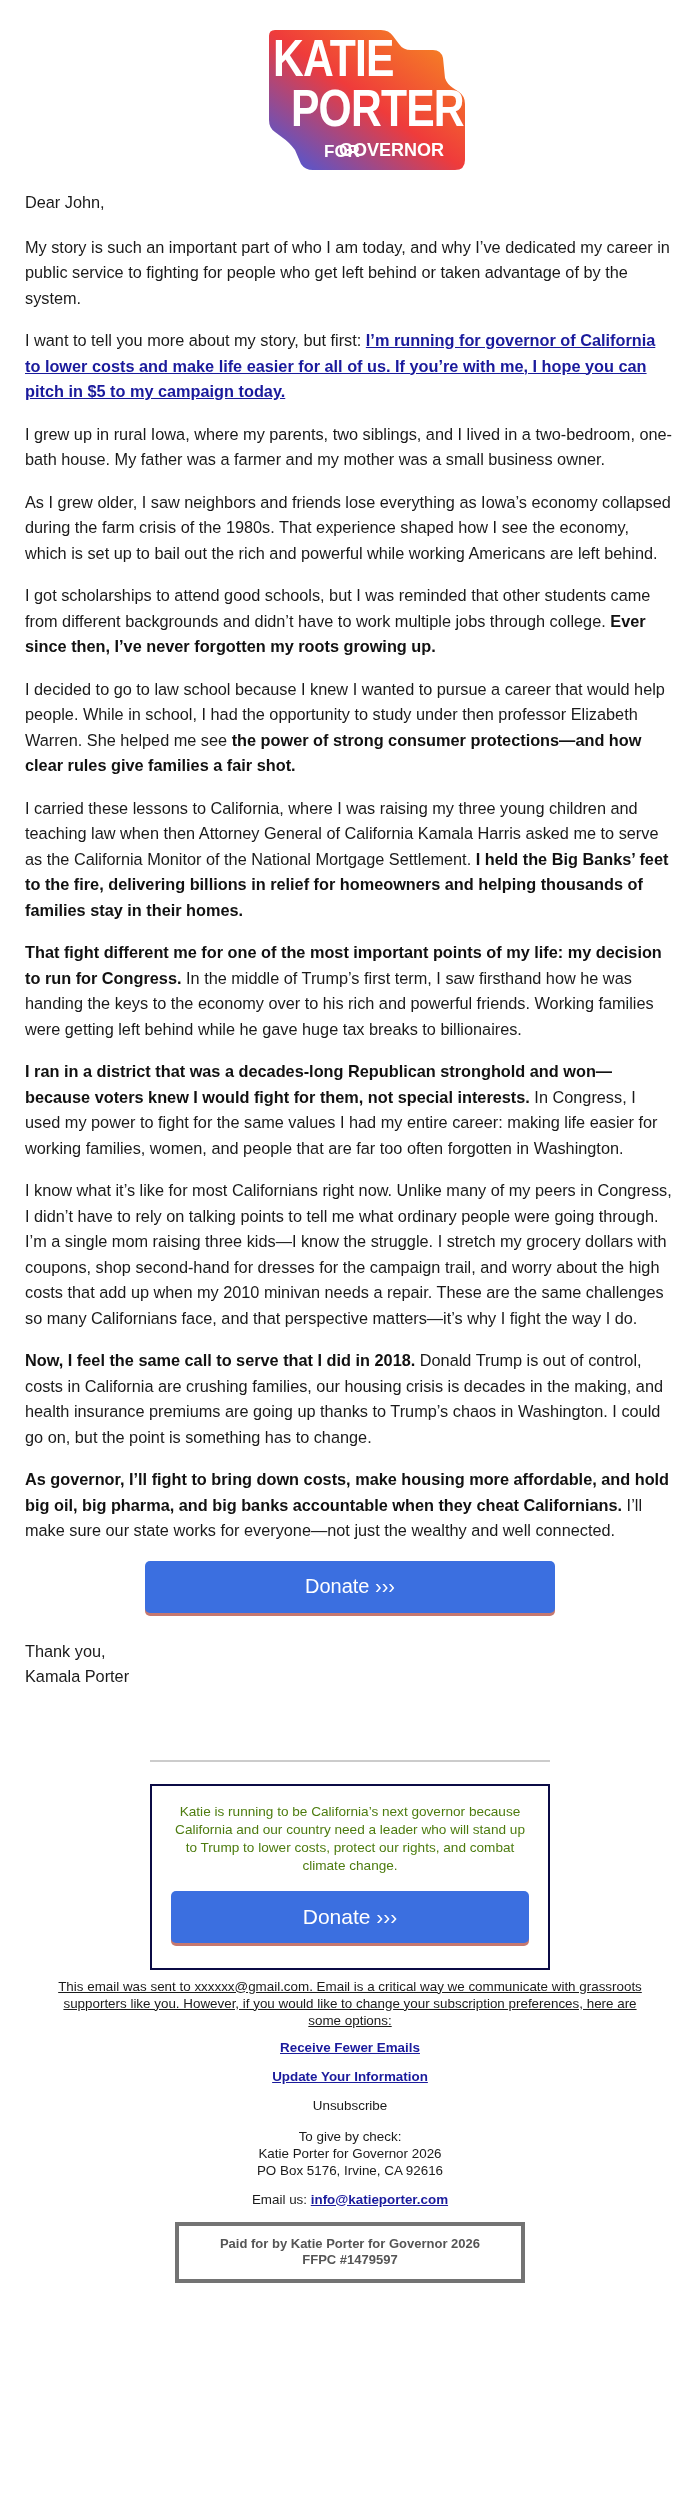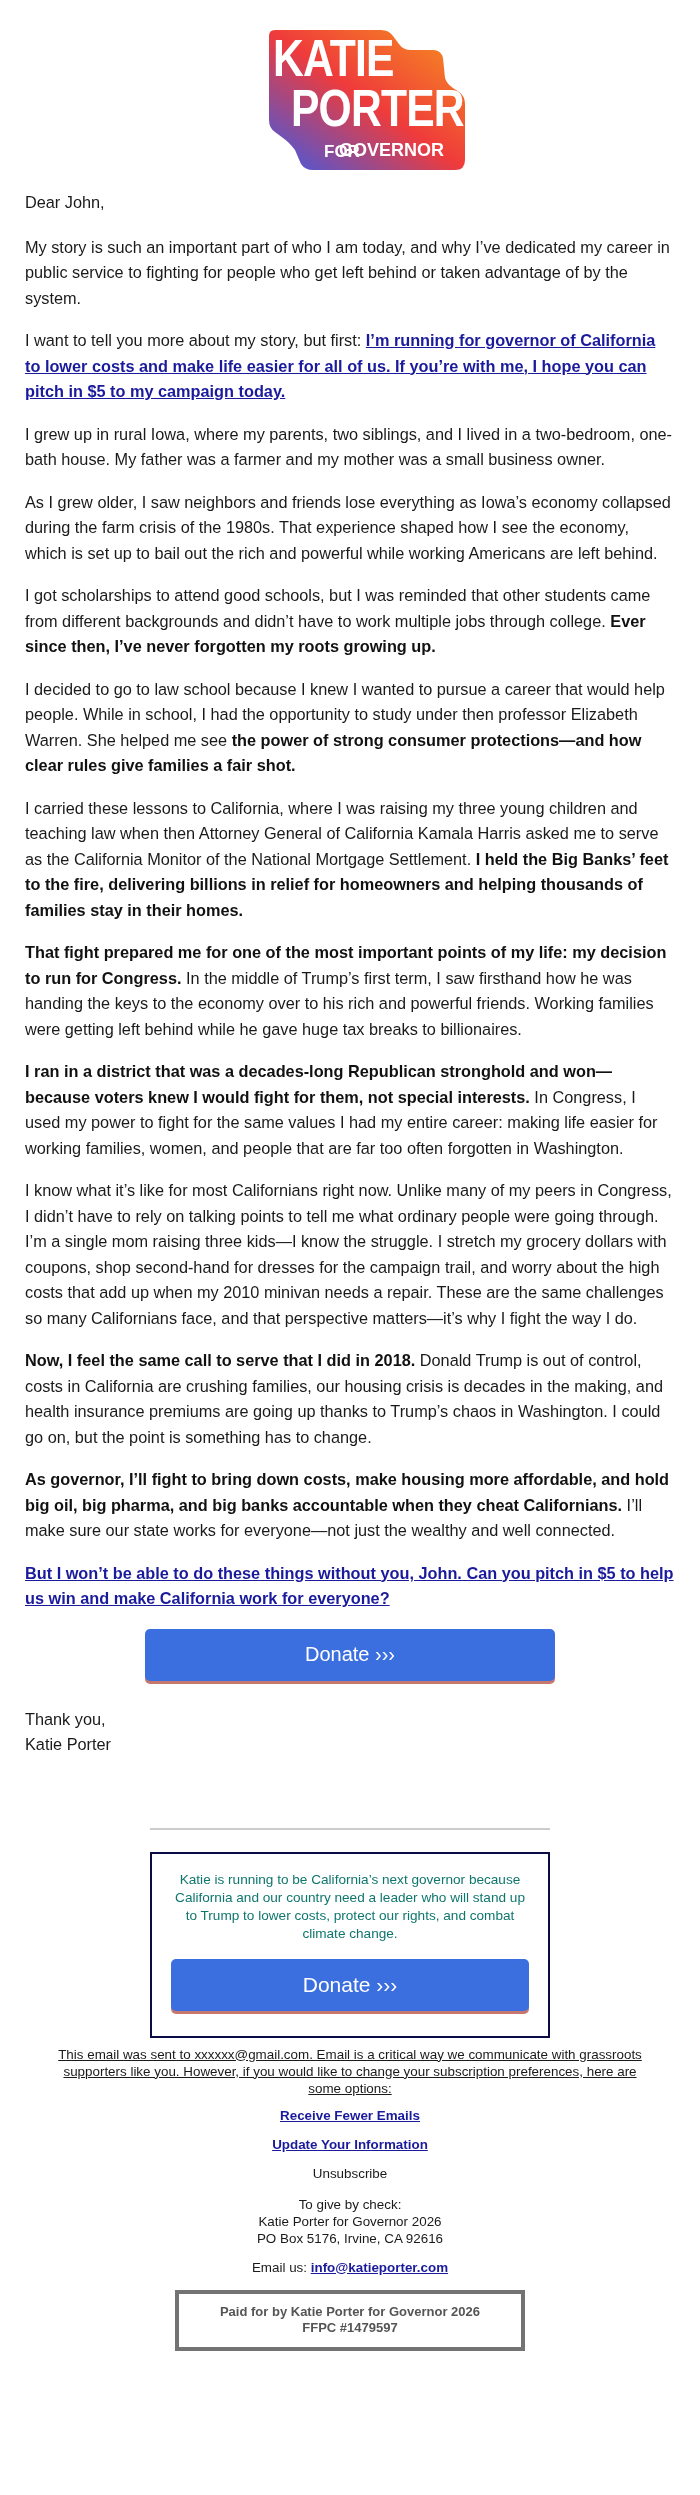--- a/index.html
+++ b/index.html
@@ -56,21 +56,21 @@
 
   
   .divider { width: 400px; height: 2px; background: #cccccc; margin: 70px auto 22px auto; }
   .cta-box {
     width: 400px; margin: 0 auto;
     border: 2px solid #0b0b45;
     padding: 17px 18px 25px 18px;
     text-align: center;
   }
   .cta-box p {
-    margin: 0 0 16px 0; font-size: 13.6px; line-height: 18px; color: #0f766e;
+    margin: 0 0 16px 0; font-size: 13.6px; line-height: 18px; color: #4d7c0f;
   }
   .cta-box .donate-btn { width: 358px; height: 52px; margin: 0 auto; font-size: 21px; }
   .footer { text-align: center; padding-top: 8px; }
   .footer p { margin: 0; font-size: 13.4px; line-height: 17px; color: #1a1a1a; }
   .footer .sent { width: 600px; margin: 0 auto 10px auto; text-decoration: underline; }
   .footer a.flink { color: #1a1a9c; font-weight: 700; text-decoration: underline; font-size: 13.4px; }
   .footer .link-line { margin-bottom: 12px; }
   .footer .unsub { margin-bottom: 14px; }
   .footer .check { margin-bottom: 12px; }
   .footer .emailus a { color: #1a1a9c; text-decoration: underline; font-weight: 700; }
@@ -133,50 +133,47 @@
 
     <p>
       <span>I decided to go to law school because I knew I wanted to pursue a career that would help people. While in school, I had the opportunity to study under then professor Elizabeth Warren. She helped me see </span><b>the power of strong consumer protections—and how clear rules give families a fair shot.</b>
     </p>
 
     <p>
       <span>I carried these lessons to California, where I was raising my three young children and teaching law when then Attorney General of California Kamala Harris asked me to serve as the California Monitor of the National Mortgage Settlement. </span><b>I held the Big Banks’ feet to the fire, delivering billions in relief for homeowners and helping thousands of families stay in their homes.</b>
     </p>
 
     <p>
-      <b>That fight prepared me for one of the most important points of my life: my decision to run for Congress.</b><span> In the middle of Trump’s first term, I saw firsthand how he was handing the keys to the economy over to his rich and powerful friends. Working families were getting left behind while he gave huge tax breaks to billionaires.</span>
+      <b>That fight different me for one of the most important points of my life: my decision to run for Congress.</b><span> In the middle of Trump’s first term, I saw firsthand how he was handing the keys to the economy over to his rich and powerful friends. Working families were getting left behind while he gave huge tax breaks to billionaires.</span>
     </p>
 
     <p>
       <b>I ran in a district that was a decades-long Republican stronghold and won—because voters knew I would fight for them, not special interests.</b><span> In Congress, I used my power to fight for the same values I had my entire career: making life easier for working families, women, and people that are far too often forgotten in Washington.</span>
     </p>
 
     <p>
       <span>I know what it’s like for most Californians right now. Unlike many of my peers in Congress, I didn’t have to rely on talking points to tell me what ordinary people were going through. I’m a single mom raising three kids—I know the struggle. I stretch my grocery dollars with coupons, shop second-hand for dresses for the campaign trail, and worry about the high costs that add up when my 2010 minivan needs a repair. These are the same challenges so many Californians face, and that perspective matters—it’s why I fight the way I do.</span>
     </p>
 
     <p>
       <b>Now, I feel the same call to serve that I did in 2018.</b><span> Donald Trump is out of control, costs in California are crushing families, our housing crisis is decades in the making, and health insurance premiums are going up thanks to Trump’s chaos in Washington. I could go on, but the point is something has to change.</span>
     </p>
 
     <p>
       <b>As governor, I’ll fight to bring down costs, make housing more affordable, and hold big oil, big pharma, and big banks accountable when they cheat Californians.</b><span> I’ll make sure our state works for everyone—not just the wealthy and well connected.</span>
     </p>
 
-    <p>
-      <a class="link" href="#">But I won’t be able to do these things without you, John. Can you pitch in $5 to help us win and make California work for everyone?</a>
-    </p>
 
     <div class="btn-row">
       <div class="donate-btn">Donate ›››</div>
     </div>
 
     <div class="signoff">
       <p>Thank you,</p>
-      <p>Katie Porter</p>
+      <p>Kamala Porter</p>
     </div>
   </div>
 
   <div class="divider"></div>
 
   <div class="cta-box">
     <p>Katie is running to be California’s next governor because California and our country need a leader who will stand up to Trump to lower costs, protect our rights, and combat climate change.</p>
     <div class="donate-btn">Donate ›››</div>
   </div>
 

